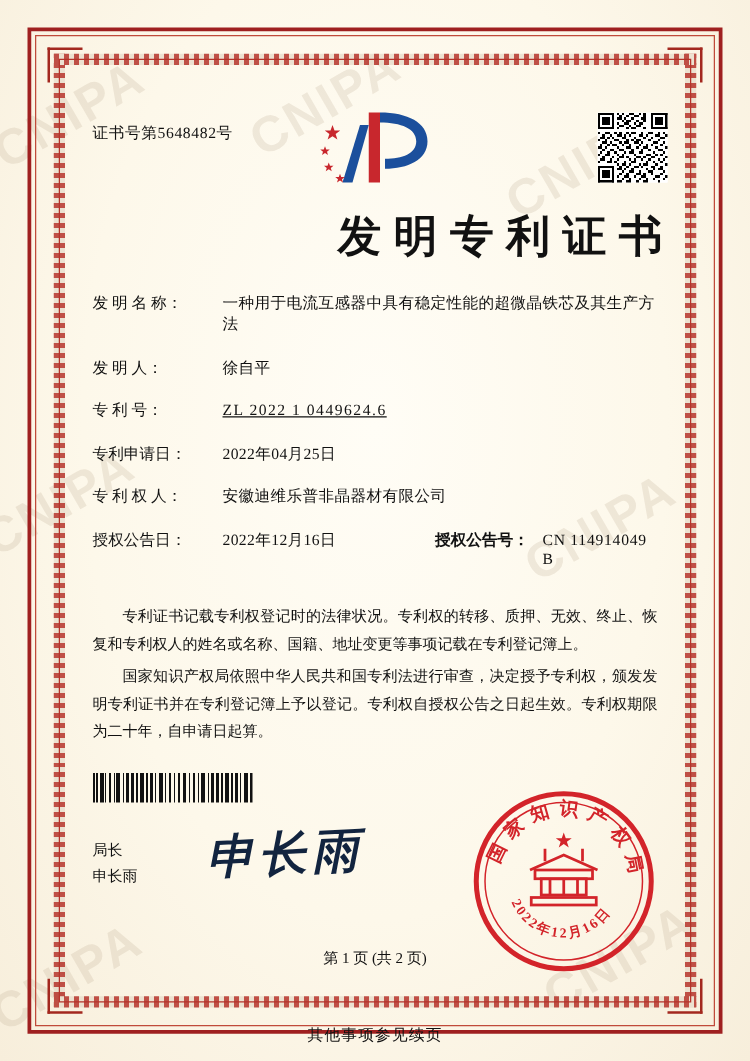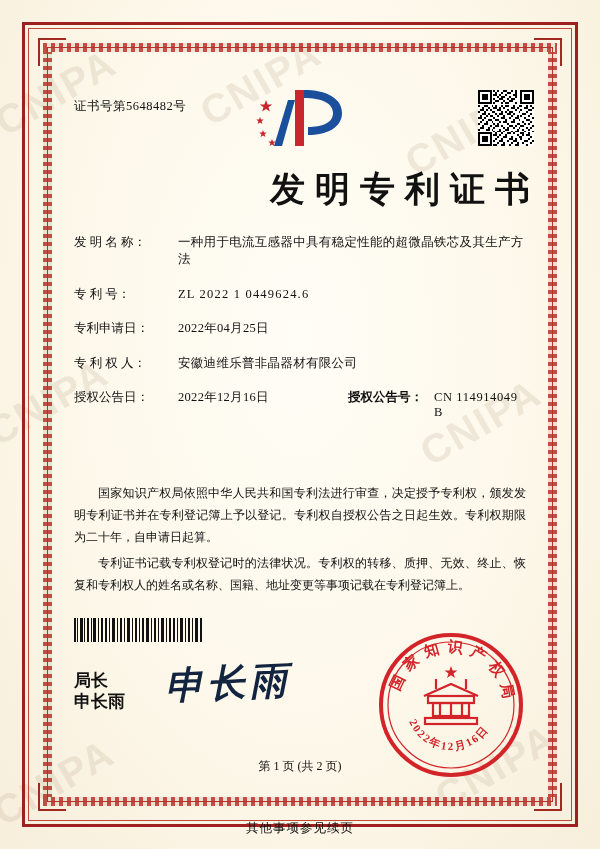--- a/index.html
+++ b/index.html
@@ -161,20 +161,21 @@
     white-space: nowrap;
   }
   .field-value {
     flex: 1;
     letter-spacing: 0.3px;
     margin-left: 28px;
   }
   .field-value.mono {
     font-family: "Liberation Serif", serif;
     letter-spacing: 1.2px;
+    text-decoration: underline;
   }
   .field-row.dual .field-value {
     flex: 0 0 auto;
     width: 170px;
   }
   .field-row.dual .field-label2 {
     flex: 0 0 86px;
     white-space: nowrap;
     font-weight: bold;
   }
@@ -204,24 +205,24 @@
     left: 14px;
     top: 556px;
     width: 128px;
     height: 24px;
   }
 
   .signature-block {
     position: absolute;
     left: 14px;
     top: 608px;
-    font-size: 17px;
+    font-size: 12px;
     line-height: 21px;
     color: #111;
-    font-weight: bold;
+    font-weight: normal;
   }
   .handwriting {
     position: absolute;
     left: 105px;
     top: 596px;
     font-size: 38px;
     color: #12243f;
     font-family: "DejaVu Serif", serif;
     font-style: italic;
     font-weight: bold;
@@ -509,42 +510,46 @@
     </div>
 
     <div class="title">发明专利证书</div>
 
     <div class="fields">
       <div class="field-row">
         <div class="field-label"><span>发 明 名 称</span>：</div>
         <div class="field-value">一种用于电流互感器中具有稳定性能的超微晶铁芯及其生产方法</div>
       </div>
       <div class="field-row">
+        <div class="field-label"><span>发 明 人</span>：</div>
+        <div class="field-value">徐自平</div>
+      </div>
+      <div class="field-row">
         <div class="field-label"><span>专 利 号</span>：</div>
         <div class="field-value mono">ZL 2022 1 0449624.6</div>
       </div>
       <div class="field-row">
         <div class="field-label"><span>专利申请日</span>：</div>
         <div class="field-value">2022年04月25日</div>
       </div>
       <div class="field-row">
         <div class="field-label"><span>专 利 权 人</span>：</div>
         <div class="field-value">安徽迪维乐普非晶器材有限公司</div>
       </div>
       <div class="field-row dual">
         <div class="field-label"><span>授权公告日</span>：</div>
         <div class="field-value">2022年12月16日</div>
         <div class="field-label2"><span>授权公告号</span>：</div>
         <div class="field-value2">CN 114914049 B</div>
       </div>
     </div>
 
     <div class="paragraphs">
+      <p>专利证书记载专利权登记时的法律状况。专利权的转移、质押、无效、终止、恢复和专利权人的姓名或名称、国籍、地址变更等事项记载在专利登记簿上。</p>
       <p>国家知识产权局依照中华人民共和国专利法进行审查，决定授予专利权，颁发发明专利证书并在专利登记簿上予以登记。专利权自授权公告之日起生效。专利权期限为二十年，自申请日起算。</p>
-      <p>专利证书记载专利权登记时的法律状况。专利权的转移、质押、无效、终止、恢复和专利权人的姓名或名称、国籍、地址变更等事项记载在专利登记簿上。</p>
     </div>
 
     <div class="barcode">
       <svg width="128" height="24" viewBox="0 0 128 24" shape-rendering="crispEdges">
         <rect width="128" height="24" fill="#fdf8ea"></rect>
         <g fill="#111111">
           <rect x="0" y="0" width="2" height="24"></rect>
             <rect x="3" y="0" width="1" height="24"></rect>
           <rect x="6" y="0" width="3" height="24"></rect>
             <rect x="10" y="0" width="1" height="24"></rect>

